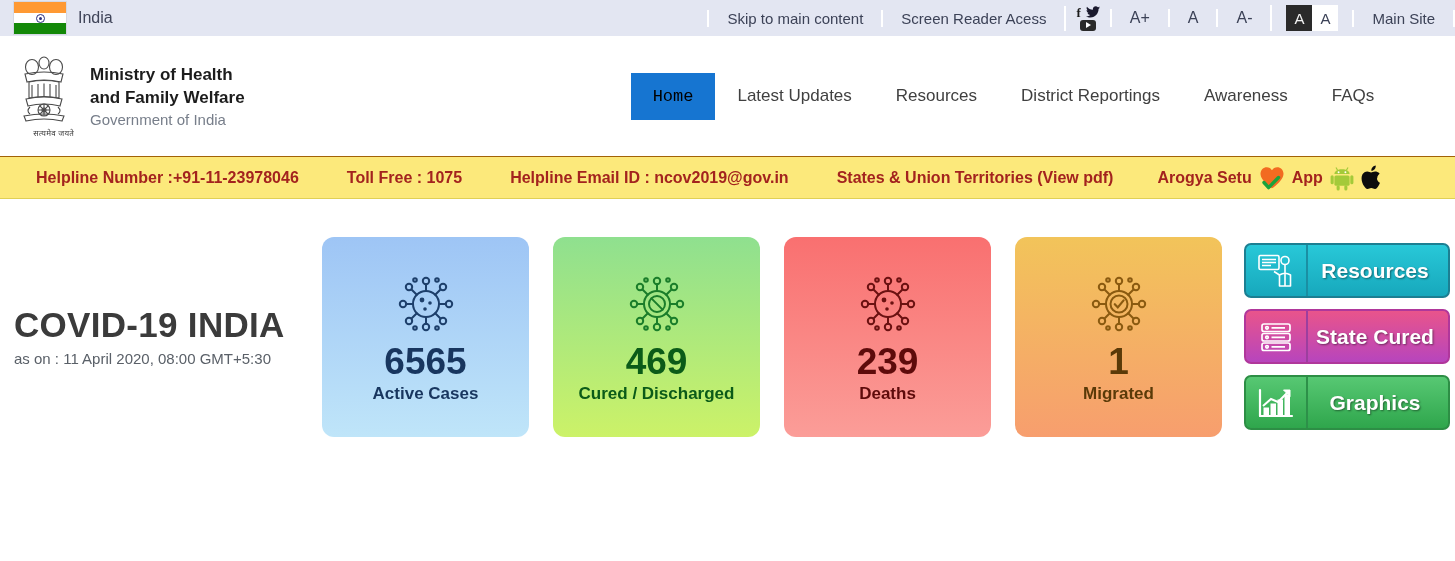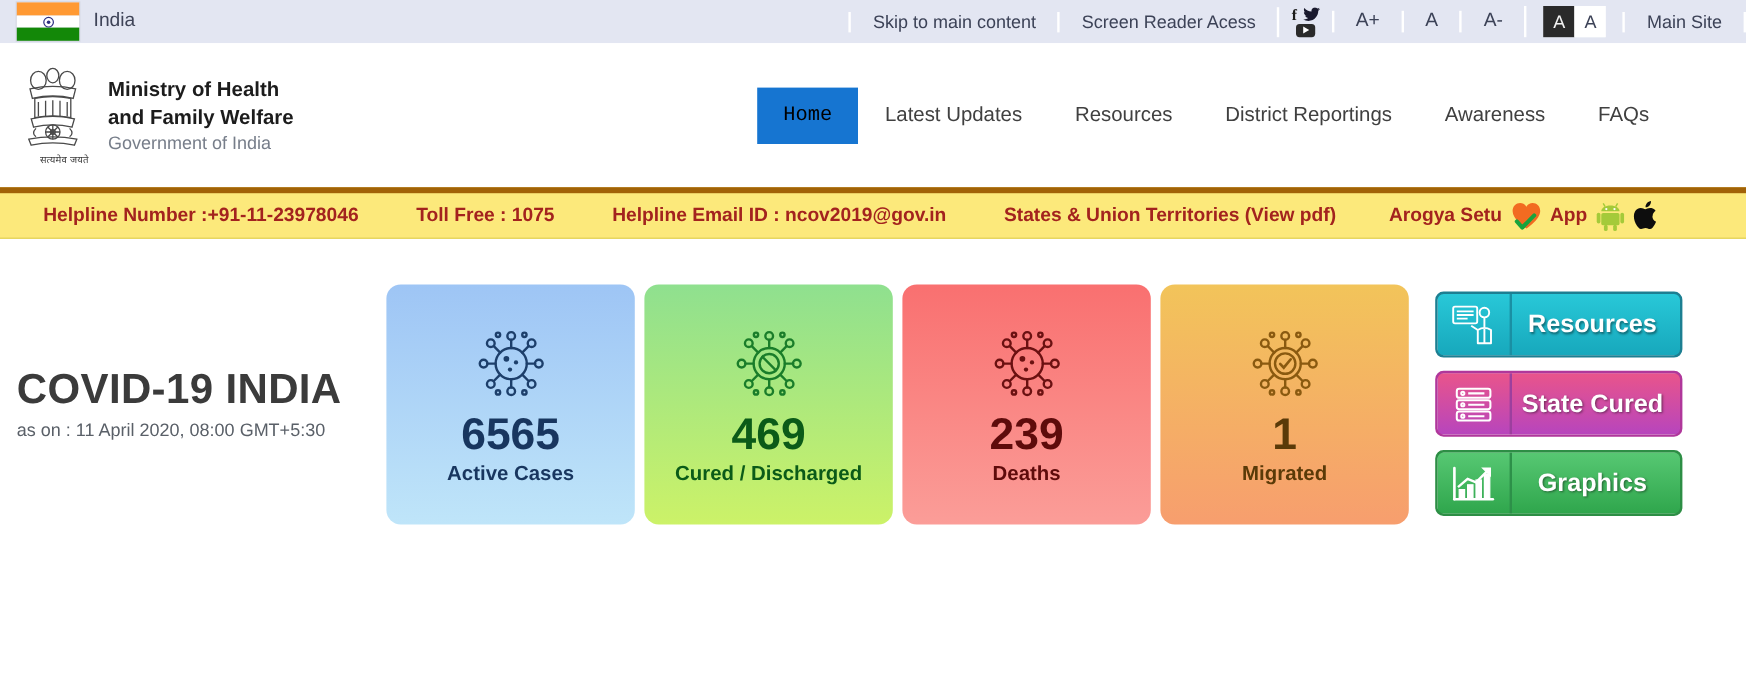--- a/index.html
+++ b/index.html
@@ -125,21 +125,21 @@
   .nav-item.active {
     background: #1675d1;
     color: #000000;
     font-family: Liberation Mono, monospace;
   }
 
   
   .helpline {
     height: 43px;
     background: #fce97b;
-    border-top: 5px solid #a16207;
+    border-top: 1px solid #a16207;
     border-bottom: 1px solid #e0d055;
     display: flex; align-items: center;
     font-size: 16px; font-weight: bold;
     color: #a3231e;
   }
   .hl-item { padding: 0 24px; white-space: nowrap; cursor: pointer; }
   .hl-item:first-child { padding-left: 36px; }
   .hl-arogya {
     display: flex; align-items: center; gap: 7px;
     padding: 0 20px; white-space: nowrap; cursor: pointer;
@@ -155,21 +155,21 @@
   }
   .title-block { width: 300px; flex-shrink: 0; }
   .title-block h1 {
     font-size: 35px; font-weight: bold; color: #3b3b3b;
     letter-spacing: .3px; line-height: 1.1;
   }
   .title-block .asof {
     font-size: 15px; color: #5a6068; margin-top: 5px;
   }
 
-  .cards { display: flex; gap: 8px; margin-left: 8px; }
+  .cards { display: flex; gap: 24px; margin-left: 8px; }
   .card {
     width: 207px; height: 200px;
     border-radius: 12px;
     display: flex; flex-direction: column;
     align-items: center; justify-content: center;
     padding-top: 4px;
   }
   .card .virus { margin-bottom: 4px; }
   .card .num {
     font-size: 37px; font-weight: bold; line-height: 1.05;

